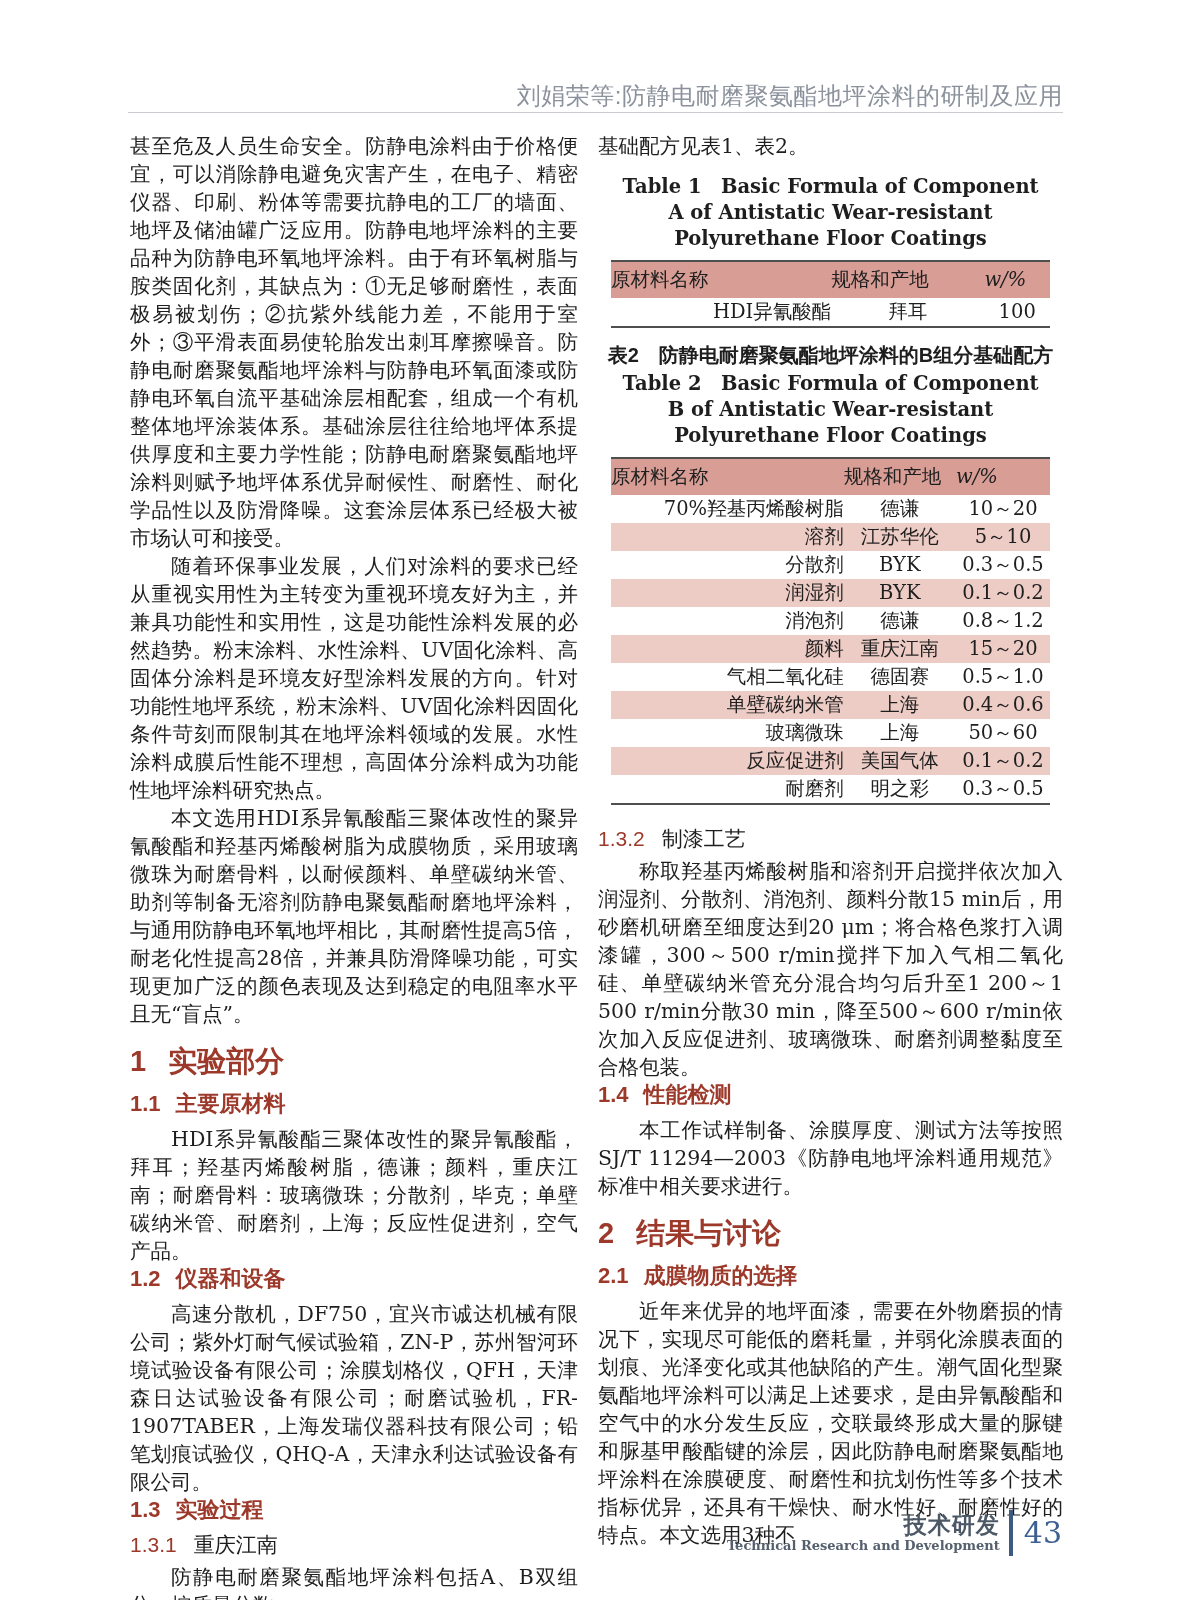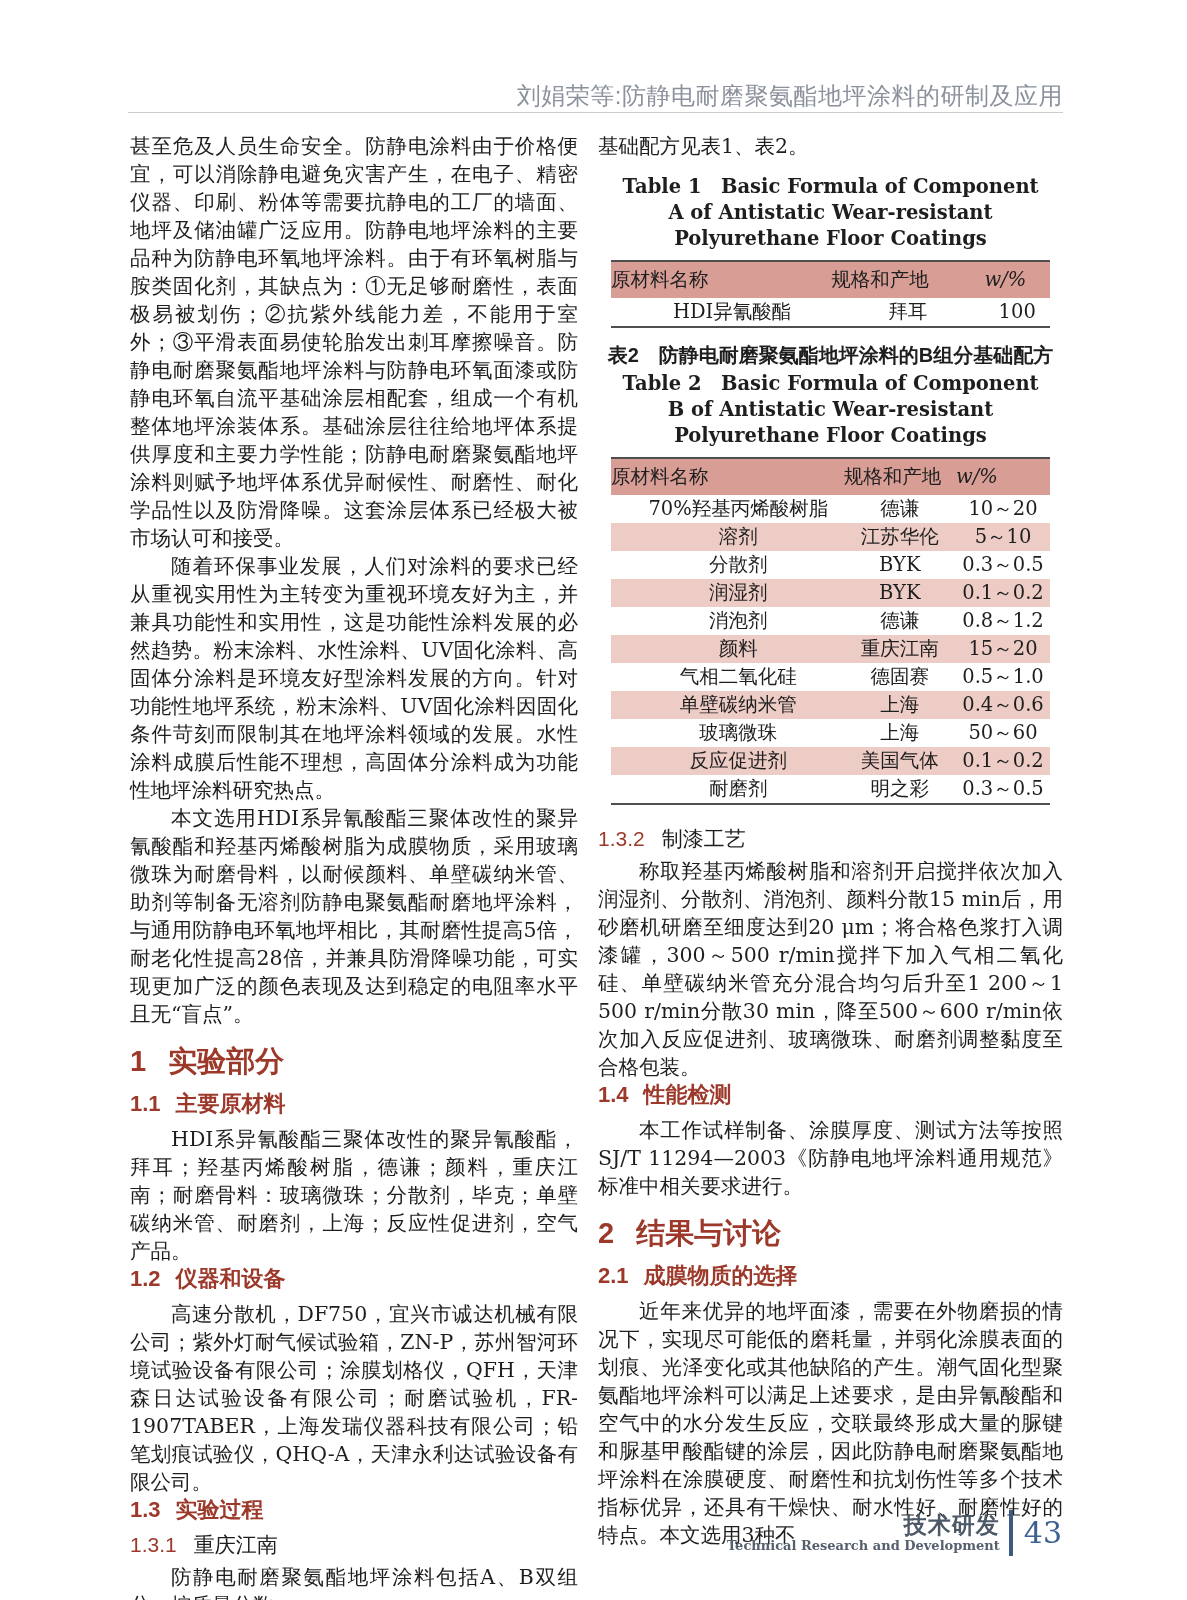--- a/index.html
+++ b/index.html
@@ -53,21 +53,21 @@
     width:calc(100% - 26px); margin:0 13px; border-collapse:collapse;
     border-top:2px solid #4f4f4f; border-bottom:2px solid #4f4f4f;
     font-size:19.5px;
   }
   table.formula td { padding:0; }
   table.formula thead td {
     background:#d89e96; height:36px; text-align:left;
   }
   table.formula thead td.wcol { font-style:italic; }
   table.formula tbody td { height:28px; text-align:center; }
-  table.formula tbody td:first-child { text-align:center; padding-left:22px; }
+  table.formula tbody td:first-child { text-align:right; padding-left:22px; }
   table.formula tbody tr:nth-child(even) { background:#edccc6; }
   .footer {
     position:absolute; right:125px; bottom:44px; display:flex; align-items:center;
   }
   .footer-txt { text-align:right; margin-right:9px; }
   .footer-cn {
     font-family:"Liberation Sans",sans-serif; font-weight:bold; font-size:23px;
     color:#4c5866; letter-spacing:1px; line-height:25px;
   }
   .footer-en { font-size:13px; color:#55606e; font-weight:bold; line-height:16px; }

